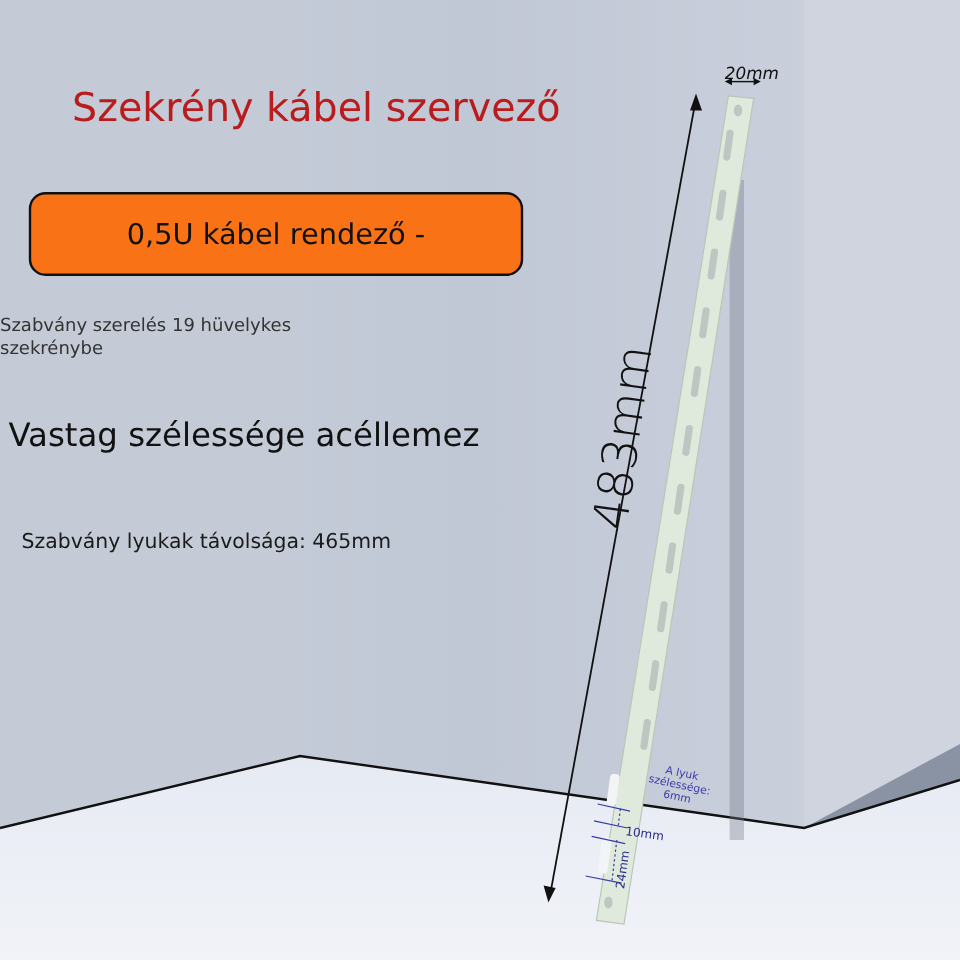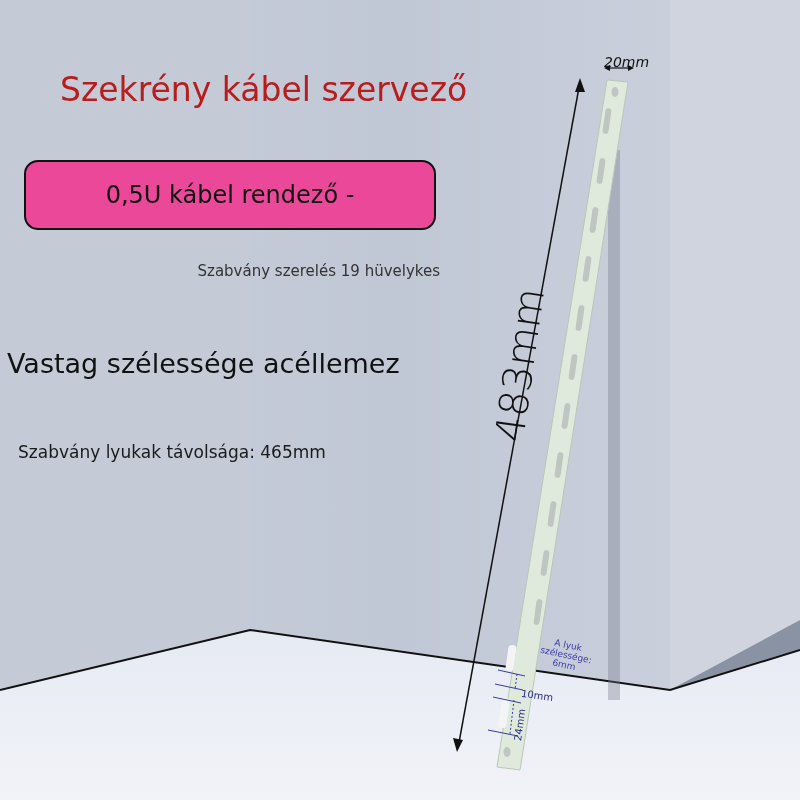--- a/index.html
+++ b/index.html
@@ -1,21 +1,21 @@
 <!DOCTYPE html>
 <html><head>
 <meta charset="utf-8">
 <style>
   html,body{margin:0;padding:0;}
   body{width:800px;height:800px;position:relative;overflow:hidden;font-family:"DejaVu Sans","Liberation Sans",sans-serif;background:#c9d0dc;}
   .scene{position:absolute;inset:0;}
   .txt{position:absolute;color:#111;white-space:nowrap;}
   .title{left:60px;top:70px;font-size:33px;color:#b91c1c;}
-  .badge{position:absolute;left:24px;top:160px;width:412px;height:70px;background:#ec4899;border:2px solid #111;border-radius:14px;box-sizing:border-box;display:flex;flex-direction:column;align-items:center;justify-content:center;font-size:24px;line-height:30px;color:#111;}
-  .sub{left:0;width:440px;top:262px;text-align:right;font-size:15px;color:#333;line-height:19px;white-space:normal;}
+  .badge{position:absolute;left:24px;top:160px;width:412px;height:70px;background:#f97316;border:2px solid #111;border-radius:14px;box-sizing:border-box;display:flex;flex-direction:column;align-items:center;justify-content:center;font-size:24px;line-height:30px;color:#111;}
+  .sub{left:0;width:440px;top:262px;text-align:left;font-size:15px;color:#333;line-height:19px;white-space:normal;}
   .h2{left:7px;top:348px;font-size:27px;}
   .spec{left:18px;top:442px;font-size:17px;color:#1a1a1a;}
   .dim483{position:absolute;left:486px;top:438px;font-size:40px;color:#111;transform-origin:0 0;transform:rotate(-82deg);font-weight:300;}
   .dim20{position:absolute;left:604px;top:54px;font-size:14px;font-style:italic;color:#111;}
   .blue{position:absolute;color:#3a3aa8;font-size:9px;}
 </style>
 </head>
 <body>
 
 <svg class="scene" width="800" height="800" viewBox="0 0 800 800">
@@ -90,20 +90,21 @@
 </svg>
 
 <div class="txt title">Szekrény kábel szervező</div>
 
 <div class="badge">
   <span>0,5U kábel rendező -</span>
 </div>
 
 <div class="txt sub">
   <div>Szabvány szerelés 19 hüvelykes</div>
+  <div>szekrénybe</div>
 </div>
 
 <div class="txt h2">Vastag szélessége acéllemez</div>
 <div class="txt spec">Szabvány lyukak távolsága: 465mm</div>
 
 <div class="dim483">483mm</div>
 <div class="dim20">20mm</div>
 
 <div class="blue" style="left:540px;top:640px;text-align:center;line-height:10px;transform:rotate(12deg);">
   <div>A lyuk</div>

